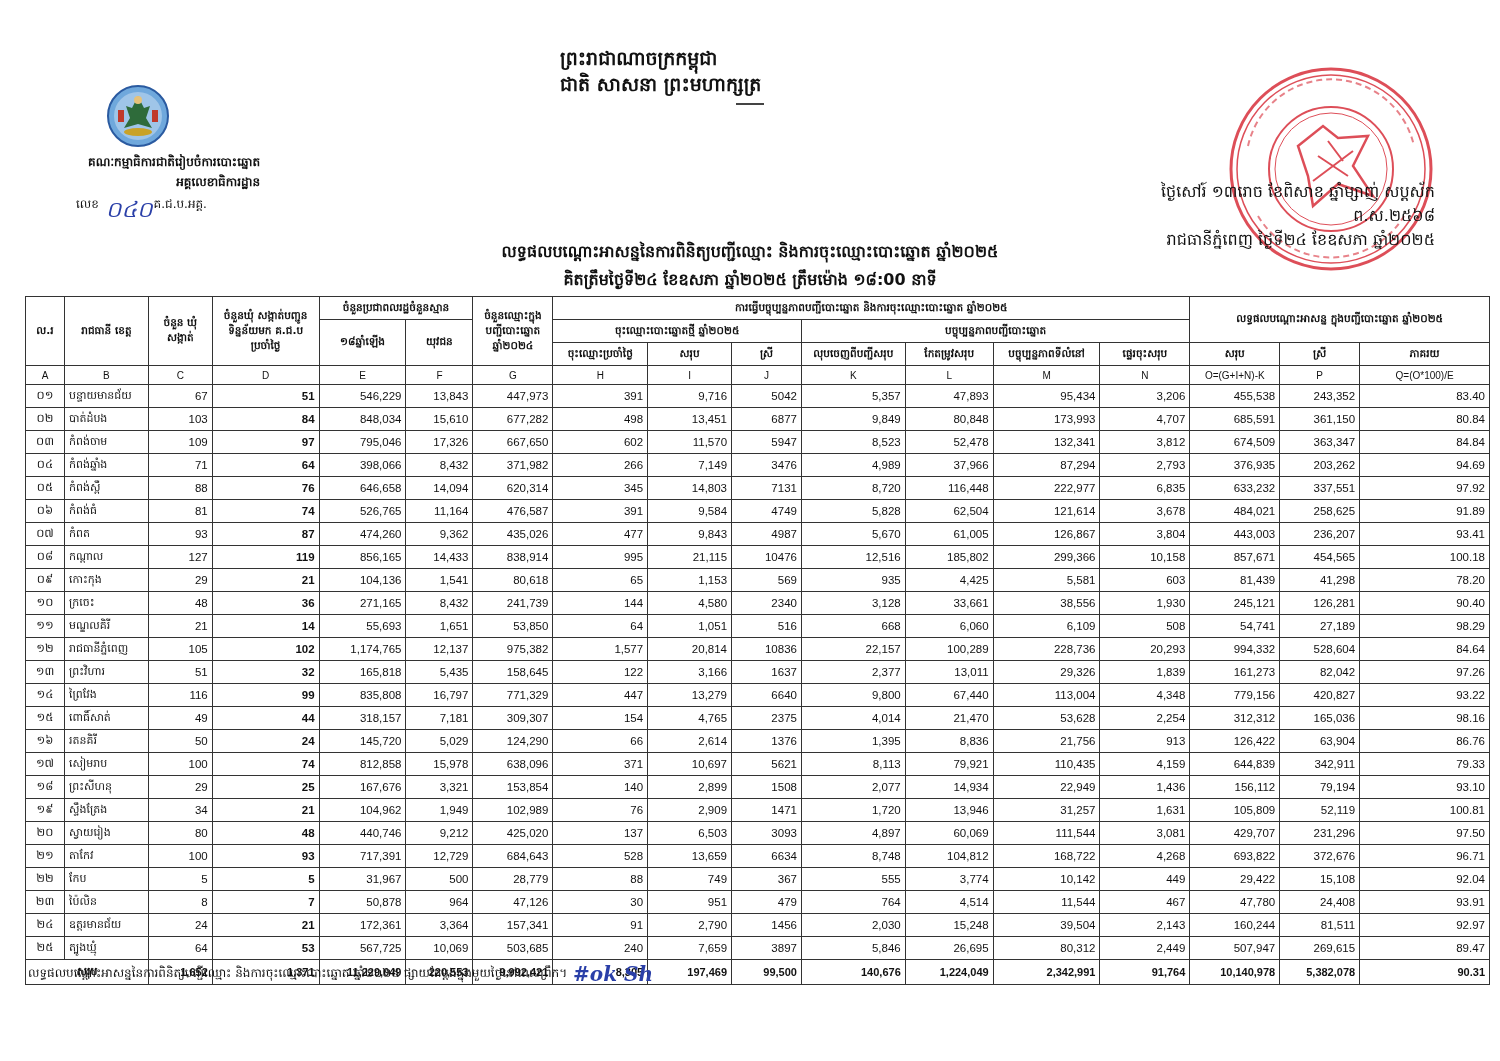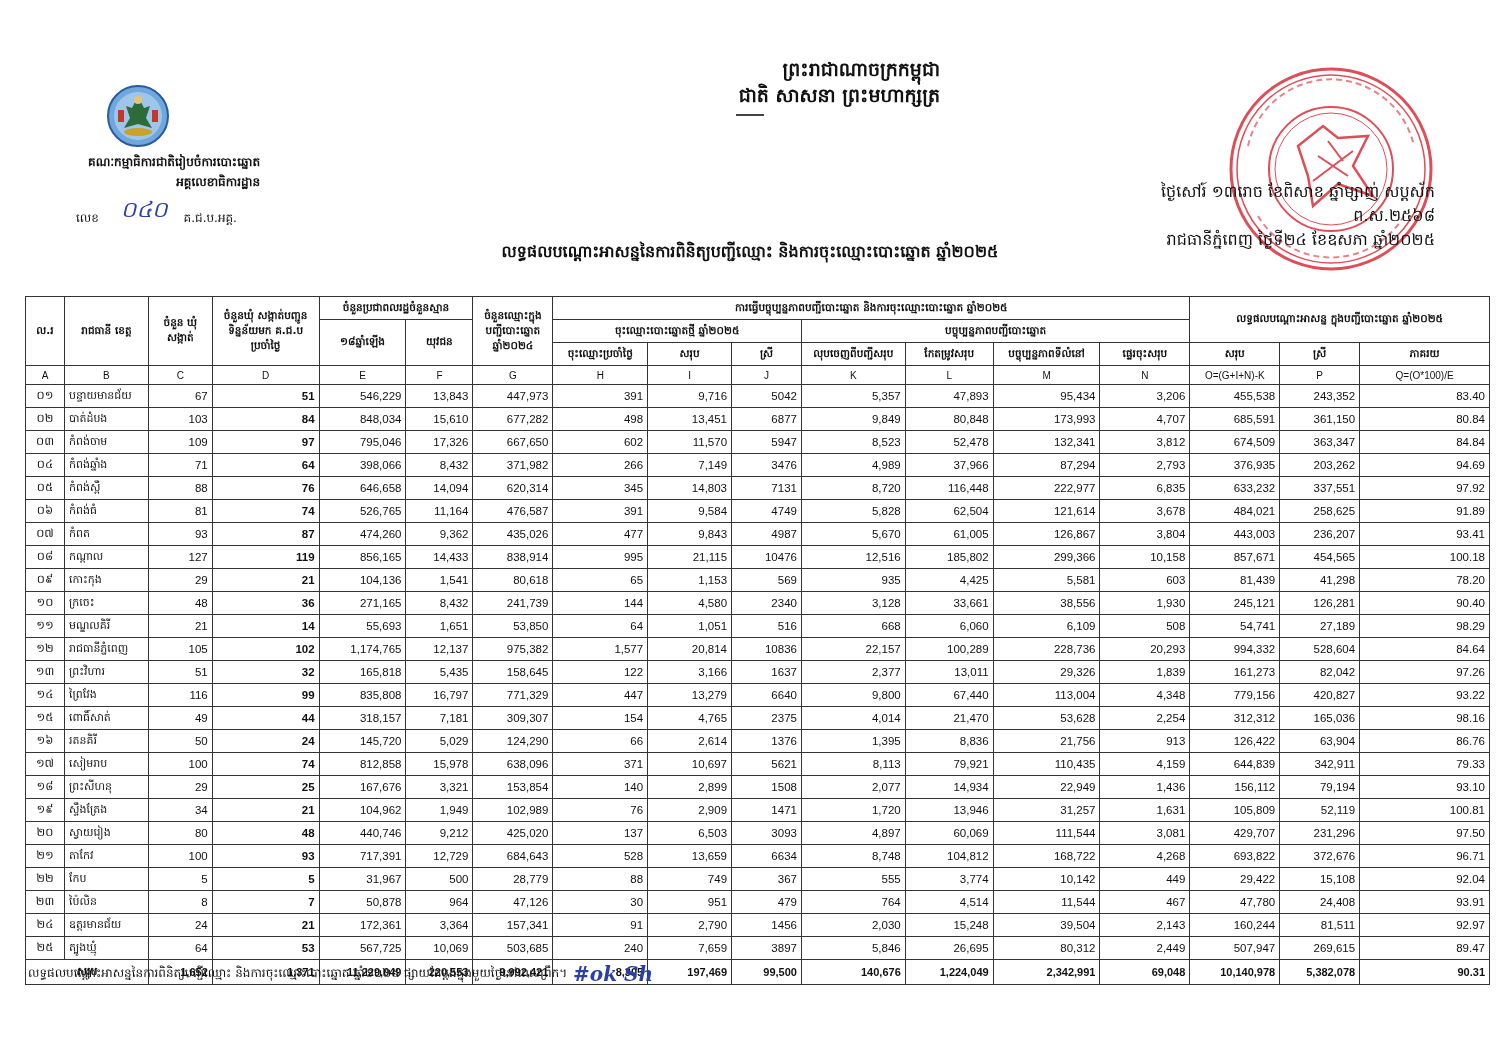--- a/index.html
+++ b/index.html
@@ -1,22 +1,22 @@
 <!DOCTYPE html>
 <html><head>
 <meta charset="utf-8">
 <style>
   html,body{margin:0;padding:0;background:#fff;}
   body{width:1500px;height:1061px;position:relative;overflow:hidden;font-family:"DejaVu Sans",sans-serif;color:#111;}
   .abs{position:absolute;}
-  .kingdom{left:560px;top:56px;width:380px;text-align:right;font-weight:bold;font-size:19px;line-height:26px;}
+  .kingdom{left:560px;top:45px;width:380px;text-align:left;font-weight:bold;font-size:19px;line-height:26px;}
   .kingdom .sep{display:block;width:28px;height:2px;background:#444;margin:6px auto 0;}
   .logo{left:106px;top:84px;width:64px;height:64px;}
   .org{left:50px;top:152px;width:210px;text-align:right;font-weight:bold;font-size:12px;line-height:20px;}
-  .refline{left:76px;top:196px;font-size:12px;display:flex;align-items:flex-end;gap:16px;}
+  .refline{left:76px;top:196px;font-size:12px;display:flex;align-items:flex-start;gap:1px;}
   .refnum{color:#2a3fa8;font-family:"DejaVu Serif",serif;font-size:22px;font-style:italic;margin-left:6px;}
   .stamp{left:1228px;top:66px;width:206px;height:206px;}
   .dateline{left:1125px;top:180px;width:310px;text-align:right;font-size:16px;line-height:24px;}
   .title{left:300px;top:238px;width:900px;text-align:center;font-weight:bold;font-size:16px;line-height:28px;}
   table.grid{position:absolute;left:25px;top:296px;width:1465px;border-collapse:collapse;font-family:"Liberation Sans",sans-serif;font-size:11.5px;}
   table.grid td, table.grid th{border:1px solid #333;padding:0 4px;height:22px;}
   table.grid th{font-weight:bold;font-size:10.5px;text-align:center;font-family:"DejaVu Sans",sans-serif;}
   table.grid th.letter{font-weight:normal;font-family:"Liberation Sans",sans-serif;height:18px;font-size:10px;}
   table.grid td.num{text-align:right;}
   table.grid td.idx{text-align:center;width:30px;}
@@ -71,20 +71,21 @@
   </g>
 </svg>
 
 <div class="abs dateline">
   <div>ថ្ងៃសៅរ៍ ១៣រោច ខែពិសាខ ឆ្នាំម្សាញ់ សប្តស័ក ព.ស.២៥៦៨</div>
   <div>រាជធានីភ្នំពេញ ថ្ងៃទី២៤ ខែឧសភា ឆ្នាំ២០២៥</div>
 </div>
 
 <div class="abs title">
   <div>លទ្ធផលបណ្តោះអាសន្ននៃការពិនិត្យបញ្ជីឈ្មោះ និងការចុះឈ្មោះបោះឆ្នោត ឆ្នាំ២០២៥</div>
+  <div>គិតត្រឹមថ្ងៃទី២៤ ខែឧសភា ឆ្នាំ២០២៥ ត្រឹមម៉ោង ១៨:00 នាទី</div>
 </div>
 
 <table class="grid">
   <colgroup>
     <col style="width:38px">
       <col style="width:84px">
       <col style="width:64px">
       <col style="width:107px">
     <col style="width:87px">
       <col style="width:67px">
@@ -633,21 +634,21 @@
       <td class="num">1,371</td>
       <td class="num">11,229,049</td>
       <td class="num">220,553</td>
       <td class="num">9,992,421</td>
       <td class="num">8,305</td>
       <td class="num">197,469</td>
       <td class="num">99,500</td>
       <td class="num">140,676</td>
       <td class="num">1,224,049</td>
       <td class="num">2,342,991</td>
-      <td class="num">69,048</td>
+      <td class="num">91,764</td>
       <td class="num">10,140,978</td>
       <td class="num">5,382,078</td>
       <td class="num">90.31</td>
     </tr>
   </tfoot>
 </table>
 
 <div class="abs footnote">
   <span>លទ្ធផលបណ្តោះអាសន្ននៃការពិនិត្យបញ្ជីឈ្មោះ និងការចុះឈ្មោះបោះឆ្នោត ឆ្នាំ២០២៥ ផ្សាយតែម្តងក្នុងមួយថ្ងៃនៅពេលព្រឹក។</span>
   <span class="sig">#ok Sh</span>

